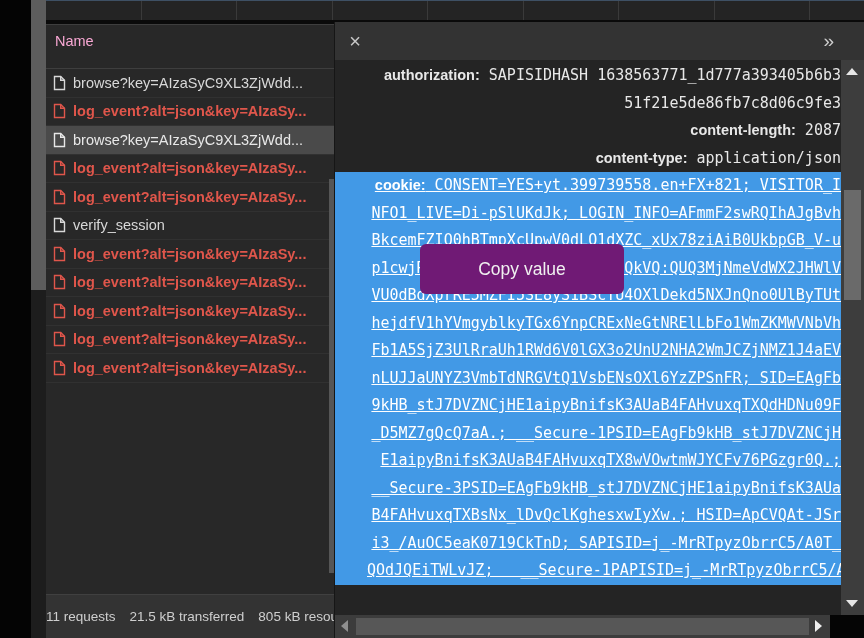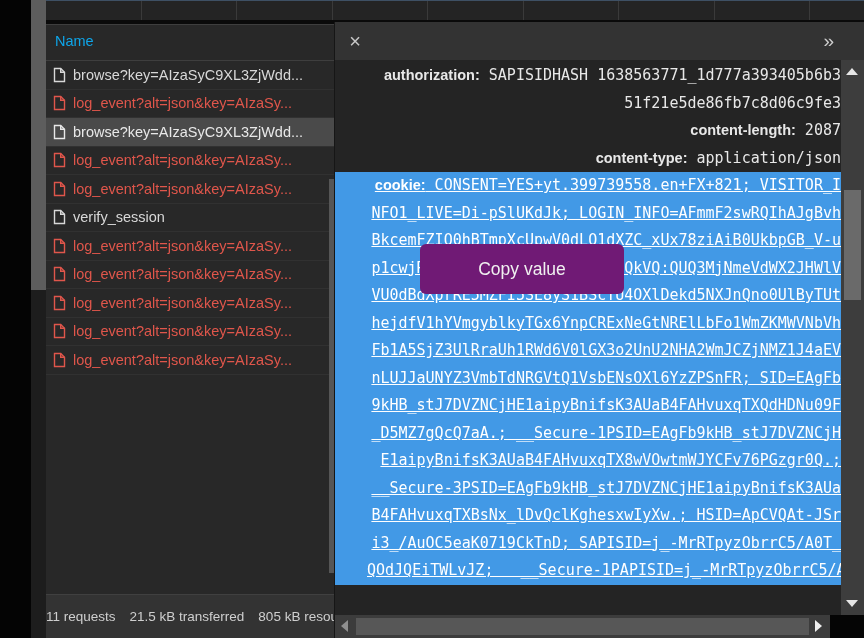--- a/index.html
+++ b/index.html
@@ -19,26 +19,26 @@
   #page-scroll-thumb{position:absolute;left:0;top:0;width:15px;height:290px;background:#5d5d5d;}
 
   
   #top-strip{position:absolute;left:46px;top:0;width:818px;height:20px;display:flex;
     background:#242424;border-top:1px solid #3e5064;box-sizing:border-box;overflow:hidden;}
   .grid-cell{flex:0 0 95.5px;height:100%;border-right:1px solid #3a3a3a;box-sizing:border-box;background:#242424;}
 
   
   #request-panel{position:absolute;left:46px;top:24px;width:288px;height:614px;background:#282828;
     box-sizing:border-box;border-top:1px solid #3e3e3e;overflow:hidden;}
-  #name-header{height:36px;line-height:32px;padding-left:9px;color:#0ea5e9;font-size:14.5px;
+  #name-header{height:44px;line-height:32px;padding-left:9px;color:#f9a8d4;font-size:14.5px;
     border-bottom:1px solid #3e3e3e;box-sizing:border-box;}
   .req-row{height:28.5px;display:flex;align-items:center;padding-left:7px;gap:7px;
     border-bottom:1px solid #313131;box-sizing:border-box;color:#d8d8d8;font-size:14.5px;
     white-space:nowrap;overflow:hidden;}
-  .req-row.error{color:var(--red);}
+  .req-row.error{color:var(--red);font-weight:bold;}
   .req-row.selected{background:#4a4a4a;color:#e8e8e8;}
   .req-icon{display:flex;flex:0 0 auto;}
   .req-icon svg{display:block;}
   #list-scrollbar{position:absolute;right:0;top:154px;width:5px;height:394px;background:#565656;}
   #status-bar{position:absolute;left:0;bottom:0;width:100%;height:44px;background:#333333;
     border-top:1px solid #404040;box-sizing:border-box;display:flex;align-items:center;
     gap:14px;color:#cfcfcf;font-size:13.5px;white-space:nowrap;overflow:hidden;}
 
   
   #details-panel{position:absolute;left:334px;top:22px;width:530px;height:616px;background:#242424;

